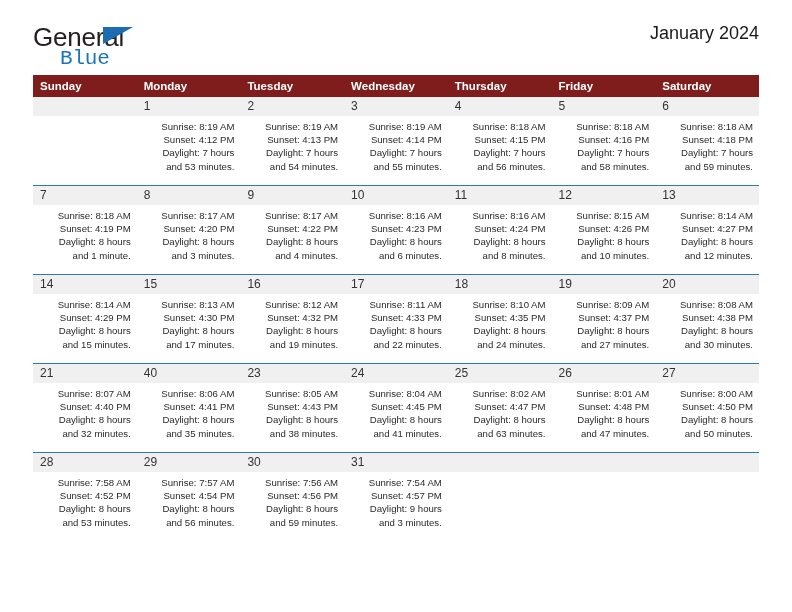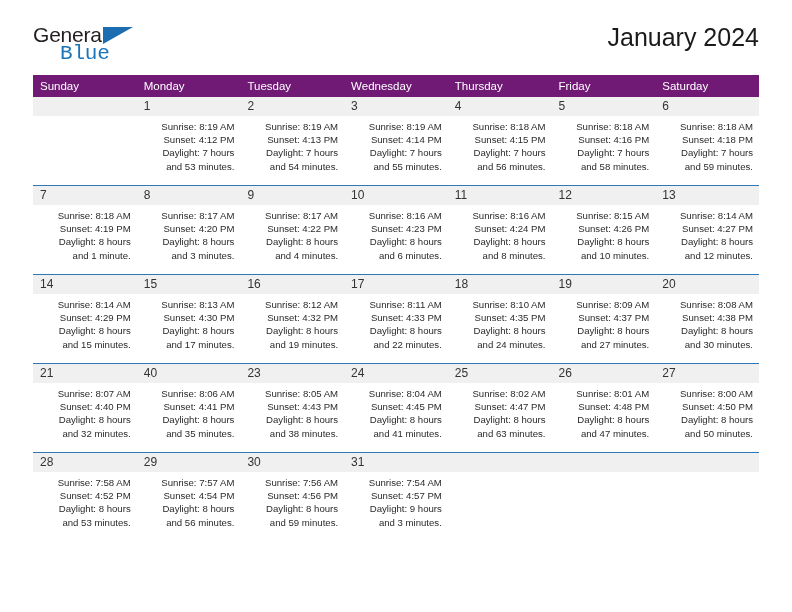--- a/index.html
+++ b/index.html
@@ -31,21 +31,21 @@
     padding-top: 24px;
     box-sizing: border-box;
   }
   .brand {
     display: block;
     line-height: 1;
     position: relative;
     width: 130px;
   }
   .brand-general {
-    font-size: 21px;
+    font-size: 26px;
     color: #231f20;
     letter-spacing: -0.2px;
     display: inline-block;
   }
   .brand-blue {
     font-size: 21px;
     color: #1b75bb;
     letter-spacing: -0.2px;
     display: block;
     margin-top: -2px;
@@ -59,44 +59,44 @@
     width: 0;
     height: 0;
     border-left: 30px solid #1b6cb0;
     border-bottom: 17px solid transparent;
   }
   .title-block {
     text-align: right;
     padding-top: 0px;
   }
   .cal-title {
-    font-size: 25px;
+    font-size: 18px;
     color: #1a1a1a;
     line-height: 1.05;
     font-weight: normal;
     margin: 0;
   }
   .cal-subtitle {
     font-size: 13.5px;
     color: #2b2b2b;
     margin-top: 9px;
   }
 
   
   .calendar {
     width: 726px;
     border-collapse: collapse;
     table-layout: fixed;
     margin-top: 3px;
   }
   .calendar th {
-    background: #701a75;
+    background: #7f1d1d;
     color: #ffffff;
     font-size: 11.5px;
-    font-weight: normal;
+    font-weight: bold;
     text-align: left;
     padding: 5px 0 5px 7px;
     height: 20px;
     box-sizing: border-box;
   }
   .calendar td {
     vertical-align: top;
     padding: 0;
     width: 103.7px;
     border-top: 1px solid #2f77b5;

